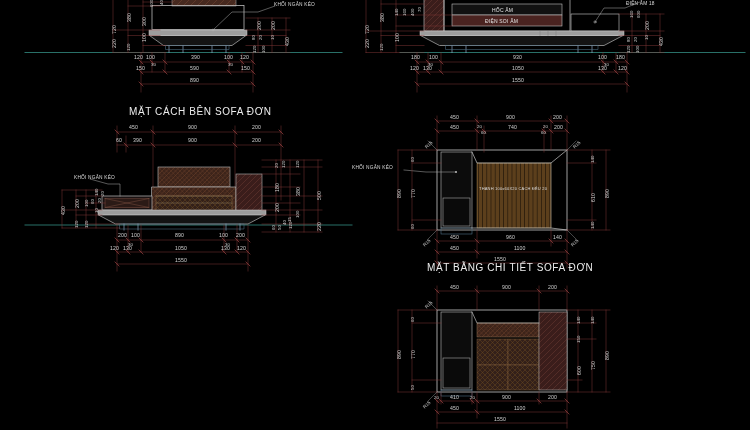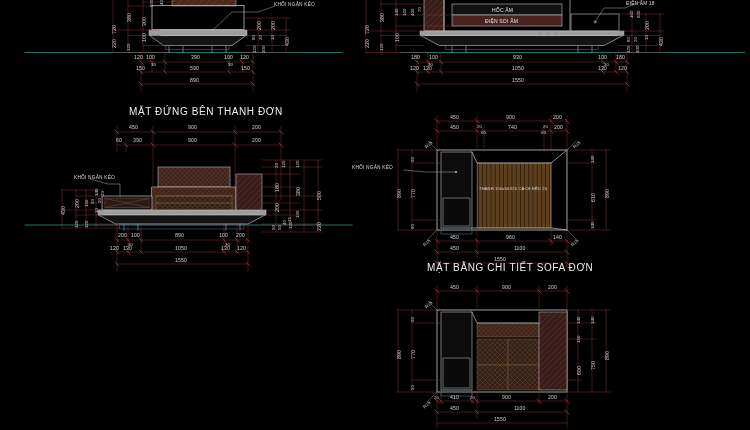--- a/index.html
+++ b/index.html
@@ -551,21 +551,21 @@
   <div class="dim" style="left:224px; top:55px;">100</div>
   <div class="dim" style="left:240px; top:55px;">120</div>
   <div class="dim tiny" style="left:151px; top:63px;">30</div>
   <div class="dim tiny" style="left:228px; top:63px;">30</div>
   <div class="dim" style="left:136px; top:66px;">150</div>
   <div class="dim" style="left:190px; top:66px;">590</div>
   <div class="dim" style="left:241px; top:66px;">150</div>
   <div class="dim" style="left:190px; top:78px;">890</div>
 
   <div class="note" style="left:274px; top:2px;">KHỐI NGĂN KÉO</div>
-  <div class="title" style="left:129px; top:106px;">MẶT ĐỨNG BÊN THANH ĐƠN</div>
+  <div class="title" style="left:129px; top:106px;">MẶT CÁCH BÊN SOFA ĐƠN</div>
 
   <div class="dim v" style="left:365px; top:34px;">720</div>
   <div class="dim v" style="left:365px; top:48px;">220</div>
   <div class="dim v" style="left:380px; top:22px;">380</div>
   <div class="dim v tiny" style="left:395px; top:16px;">140</div>
   <div class="dim v tiny" style="left:403px; top:16px;">160</div>
   <div class="dim v tiny" style="left:411px; top:16px;">400</div>
   <div class="dim v tiny" style="left:418px; top:12px;">70</div>
   <div class="dim v" style="left:395px; top:42px;">100</div>
   <div class="dim v tiny" style="left:380px; top:51px;">120</div>

